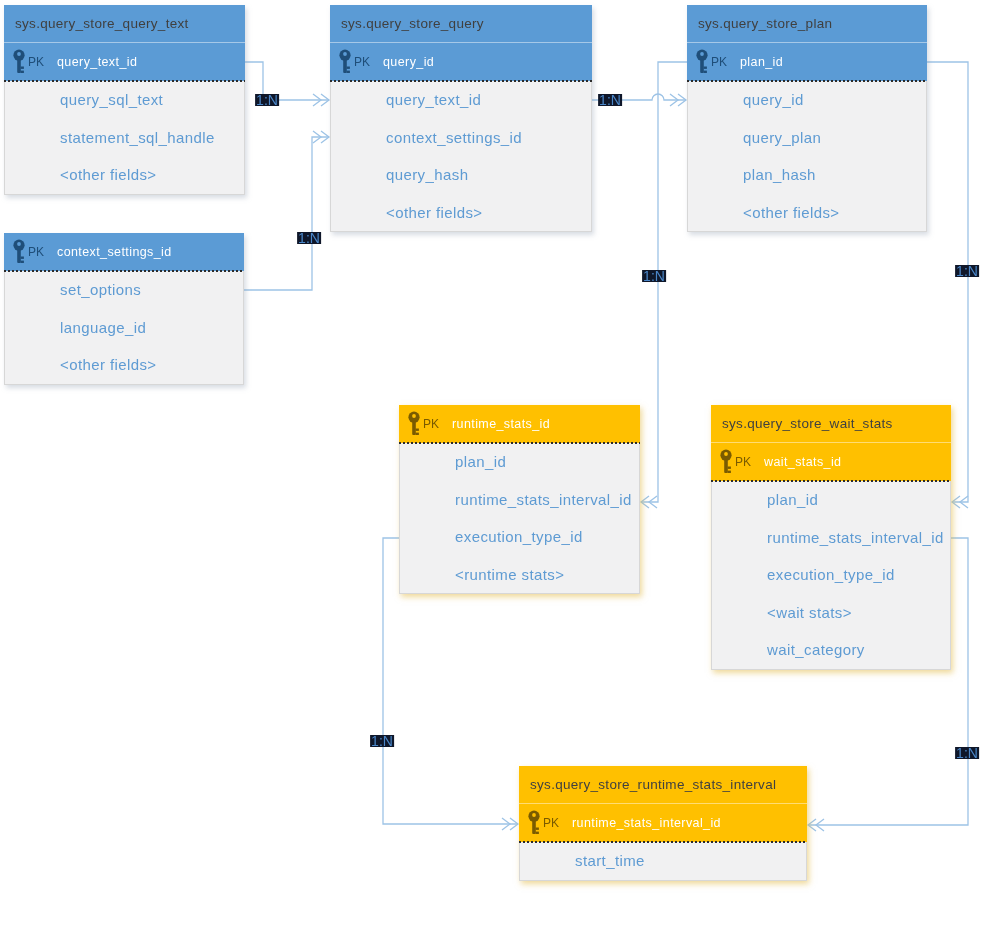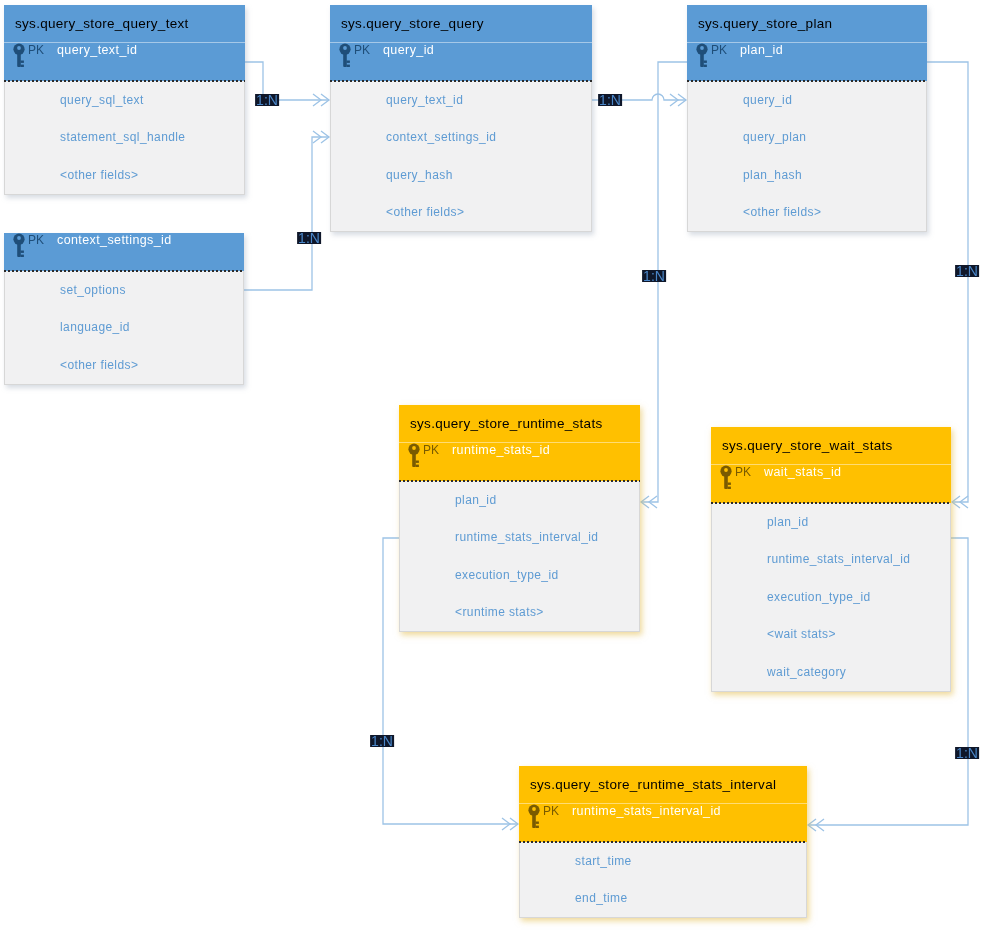--- a/index.html
+++ b/index.html
@@ -6,49 +6,49 @@
   .stage{
     position:relative;width:983px;height:933px;background:#ffffff;overflow:hidden;
     font-family:"Liberation Sans", sans-serif;
   }
   
   .tbl{position:absolute;box-sizing:border-box;}
   .tbl-blue{box-shadow:2px 3px 5px rgba(140,155,175,.35);}
   .tbl-orange{box-shadow:2px 3px 6px rgba(225,185,70,.55);}
   .ttl{
     height:38px;display:flex;align-items:center;padding-left:11px;
-    color:#000000;font-size:13.5px;letter-spacing:.3px;
+    color:#404040;font-size:13.5px;letter-spacing:.3px;
     border-bottom:1px solid rgba(255,255,255,.45);box-sizing:border-box;
     white-space:nowrap;
   }
   .tbl-blue .ttl,.tbl-blue .pkrow{background:#5B9BD5;}
   .tbl-orange .ttl,.tbl-orange .pkrow{background:#FFC000;}
   .pkrow{
-    position:relative;height:38px;display:flex;align-items:flex-start;
+    position:relative;height:38px;display:flex;align-items:center;
     padding-left:8px;box-sizing:border-box;
   }
   .pkrow::after{ 
     content:"";position:absolute;left:0;right:0;bottom:-1px;height:2px;
     background:repeating-linear-gradient(90deg,#2b2b2b 0 2px,transparent 2px 4px);
   }
   .key{width:15px;height:27px;display:inline-block;flex:0 0 auto;}
   .pklbl{font-size:12px;margin-left:1px;flex:0 0 auto;}
   .tbl-blue  .pklbl{color:#1F4E79;}
   .tbl-orange .pklbl{color:#7A5B00;}
   .tbl-blue  .key .kfill{fill:#1F4E79;}
   .tbl-blue  .key .khole{fill:#5B9BD5;}
   .tbl-orange .key .kfill{fill:#7A5B00;}
   .tbl-orange .key .khole{fill:#FFC000;}
   .pkname{color:#ffffff;font-size:12.5px;letter-spacing:.4px;margin-left:13px;white-space:nowrap;}
   .tbody{
     background:#F1F1F2;border:1px solid #D7D7D7;border-top:none;box-sizing:border-box;
   }
   .frow{
     height:37.5px;display:flex;align-items:center;padding-left:55px;
-    color:#5E9BD3;font-size:12px;letter-spacing:.4px;white-space:nowrap;
+    color:#5E9BD3;font-size:15px;letter-spacing:.4px;white-space:nowrap;
   }
   
   .wires{position:absolute;left:0;top:0;pointer-events:none;}
   .wires path{stroke:#9DC3E6;stroke-width:1.3;fill:none;}
   .rlabel{
     position:absolute;transform:translate(-50%,-50%);
     background:#0f172a;color:#4A86C8;font-size:14px;padding:0 1px;
     line-height:12px;white-space:nowrap;
   }
 </style>
@@ -171,41 +171,40 @@
       <span class="pkname">context_settings_id</span>
     </div>
     <div class="tbody">
       <div class="frow">set_options</div>
       <div class="frow">language_id</div>
       <div class="frow">&lt;other fields&gt;</div>
     </div>
   </div>
 
   <div class="tbl tbl-orange" style="left:399px;top:405px;width:241px">
-    <div class="ttl">sys.query_store_runtime_stats</div>
     <div class="pkrow">
       <span class="key"><svg viewBox="0 0 14 26" width="14" height="26">
             <circle class="kfill" cx="7" cy="6.2" r="5.6"></circle>
             <rect class="kfill" x="5.2" y="10" width="3.6" height="14" rx="1"></rect>
             <rect class="kfill" x="8.5" y="17.5" width="3.4" height="2.4"></rect>
             <rect class="kfill" x="8.5" y="21.6" width="3.4" height="2.4"></rect>
             <circle class="khole" cx="7" cy="5" r="1.9"></circle>
           </svg></span>
       <span class="pklbl">PK</span>
       <span class="pkname">runtime_stats_id</span>
     </div>
     <div class="tbody">
       <div class="frow">plan_id</div>
       <div class="frow">runtime_stats_interval_id</div>
       <div class="frow">execution_type_id</div>
       <div class="frow">&lt;runtime stats&gt;</div>
     </div>
   </div>
 
-  <div class="tbl tbl-orange" style="left:711px;top:427px;width:240px">
+  <div class="tbl tbl-orange" style="left:711px;top:405px;width:240px">
     <div class="ttl">sys.query_store_wait_stats</div>
     <div class="pkrow">
       <span class="key"><svg viewBox="0 0 14 26" width="14" height="26">
             <circle class="kfill" cx="7" cy="6.2" r="5.6"></circle>
             <rect class="kfill" x="5.2" y="10" width="3.6" height="14" rx="1"></rect>
             <rect class="kfill" x="8.5" y="17.5" width="3.4" height="2.4"></rect>
             <rect class="kfill" x="8.5" y="21.6" width="3.4" height="2.4"></rect>
             <circle class="khole" cx="7" cy="5" r="1.9"></circle>
           </svg></span>
       <span class="pklbl">PK</span>
@@ -228,17 +227,16 @@
             <rect class="kfill" x="5.2" y="10" width="3.6" height="14" rx="1"></rect>
             <rect class="kfill" x="8.5" y="17.5" width="3.4" height="2.4"></rect>
             <rect class="kfill" x="8.5" y="21.6" width="3.4" height="2.4"></rect>
             <circle class="khole" cx="7" cy="5" r="1.9"></circle>
           </svg></span>
       <span class="pklbl">PK</span>
       <span class="pkname">runtime_stats_interval_id</span>
     </div>
     <div class="tbody">
       <div class="frow">start_time</div>
-      <div class="frow">end_time</div>
     </div>
   </div>
 
 </div>
 
 </body></html>

